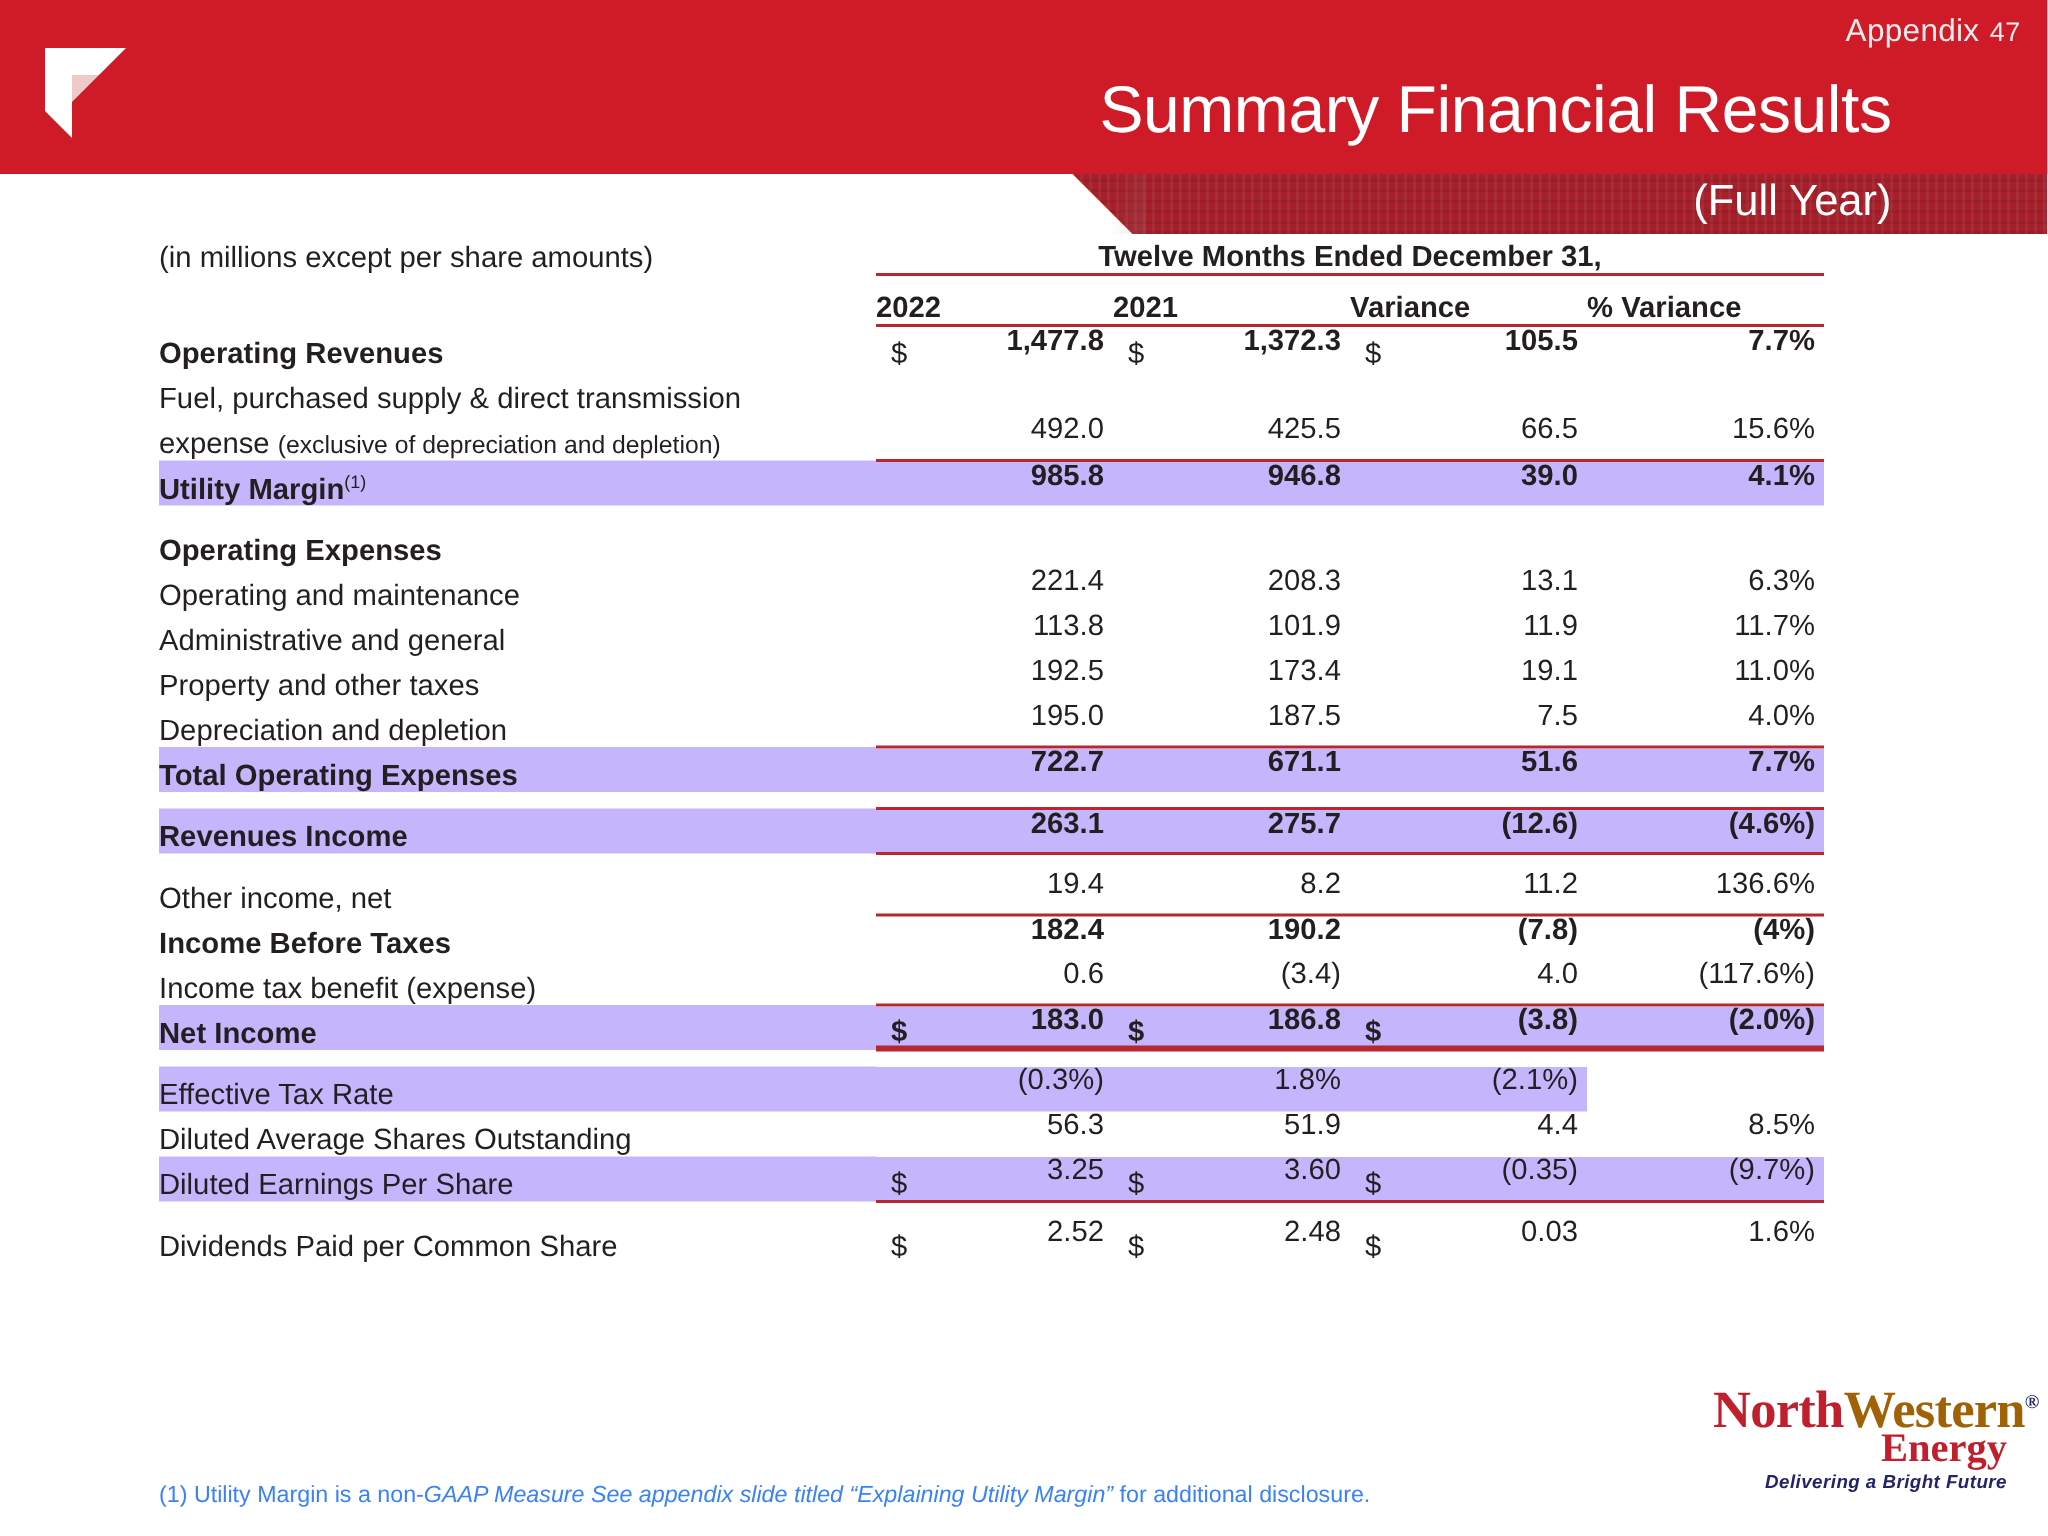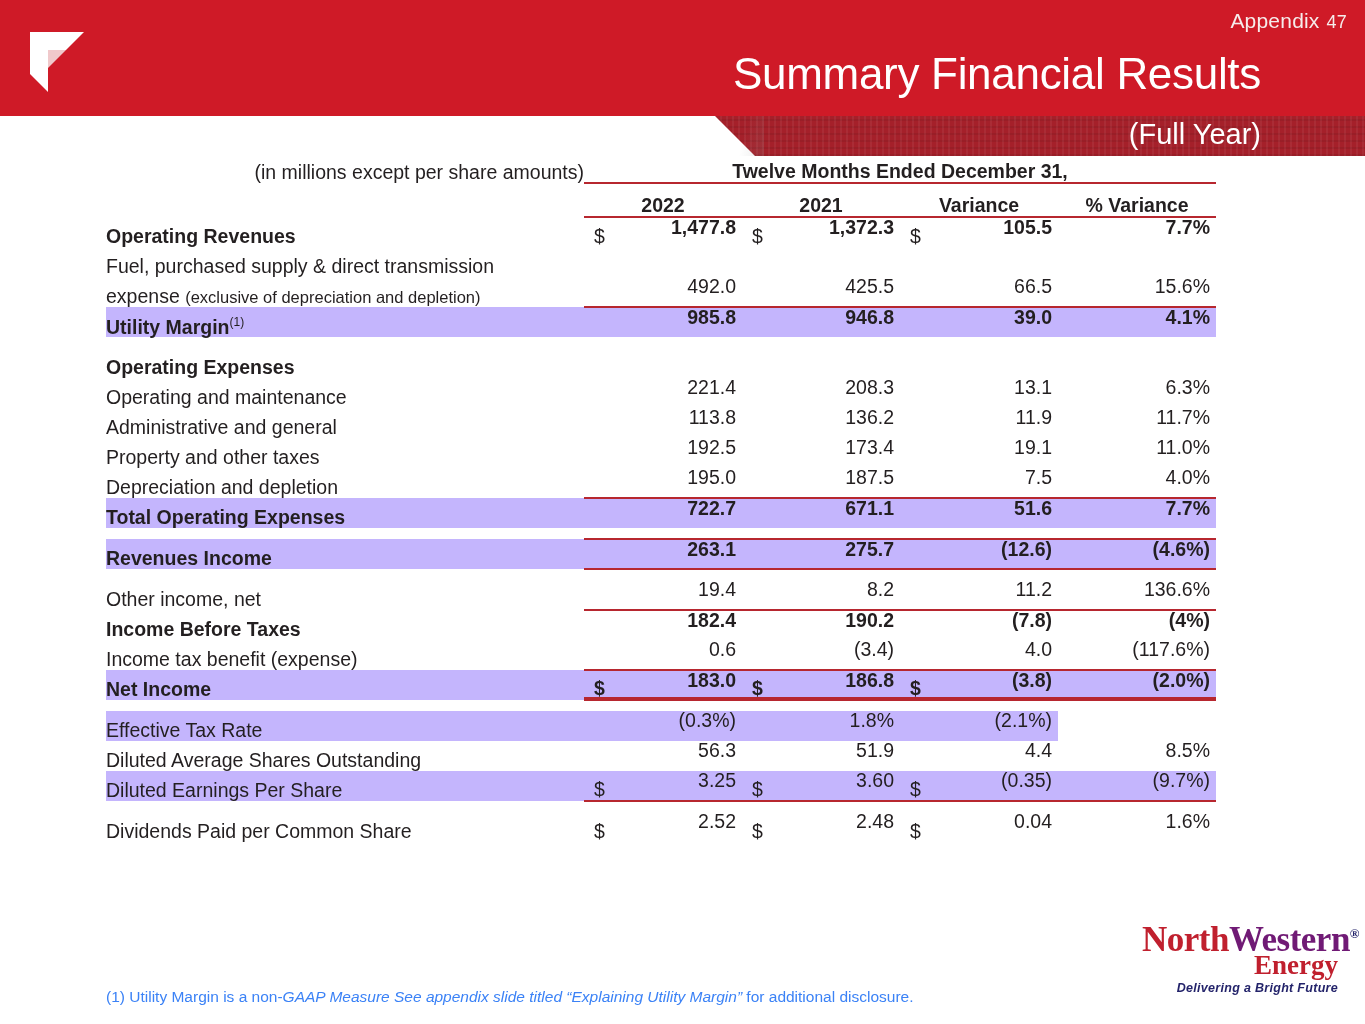--- a/index.html
+++ b/index.html
@@ -72,23 +72,23 @@
 
   tr.r { height: 30px; }
   tr.r td { height: 30px; }
 
   
   .spanhdr {
     color: #c00418; font-weight: bold; font-size: 21px;
     text-align: center; white-space: nowrap;
   }
   .colhdr {
-    color: #c00418; font-weight: bold; font-size: 20px; text-align: center;
-  }
-  .units { color: #231f20; font-size: 15px; white-space: nowrap; padding-left: 4px; text-align: right; }
+    color: #c00418; font-weight: bold; font-size: 20px; 
+  }
+  .units { color: #231f20; font-size: 15px; white-space: nowrap; padding-left: 4px; }
 
   
   .ruleTop    { border-top: 2px solid #b7272f; }
   .ruleBottom { border-bottom: 2px solid #b7272f; }
   .ruleDbl    { border-bottom: 2px solid #b7272f;
                 box-shadow: inset 0 -6px 0 -4px #b7272f; }
   .barTop     { border-top: 2.5px solid #b7272f; }
 
   .shade   { background: #c4b5fd; }
   .bold    { font-weight: bold; }
@@ -106,21 +106,21 @@
   .footnote {
     position: absolute; left: 106px; top: 988px;
     font-size: 15.5px; color: #3b82f6; white-space: nowrap;
   }
   .footnote i { font-style: italic; }
 
   .brand { position: absolute; left: 1136px; top: 918px; width: 210px; height: 80px; }
   .brand .l1 { position:absolute; left: 6px; top: 2px; font-family:"Liberation Serif", serif;
                font-size: 35px; font-weight: bold; white-space: nowrap; letter-spacing:-.5px;}
   .brand .l1 .a { color: #c0202e; }
-  .brand .l1 .b { color: #701a75; }
+  .brand .l1 .b { color: #a16207; }
   .brand .l1 .tm { font-size: 13px; vertical-align: super; color:#23236a; }
   .brand .l2 { position:absolute; right: 8px; top: 32px; font-family:"Liberation Serif", serif;
                font-size: 27px; font-weight: bold; color: #c0202e; white-space: nowrap; }
   .brand .l3 { position:absolute; right: 8px; top: 63px; font-family:"Liberation Sans", sans-serif;
                font-size: 12.5px; font-weight: bold; font-style: italic; color: #23236a;
                white-space: nowrap; letter-spacing:.3px; }
 </style>
 </head>
 <body>
 
@@ -288,21 +288,21 @@
     </tr>
     <tr class="r">
       <td class="label ind1">Administrative and general</td>
       <td class="cell">
             <div class="cellinner">
               <span class="val">113.8</span>
             </div>
           </td>
       <td class="cell">
             <div class="cellinner">
-              <span class="val">136.2</span>
+              <span class="val">101.9</span>
             </div>
           </td>
       <td class="cell">
             <div class="cellinner">
               <span class="val">11.9</span>
             </div>
           </td>
       <td class="cell">
             <div class="cellinner">
               <span class="val">11.7%</span>
@@ -605,21 +605,21 @@
           </td>
       <td class="cell">
             <div class="cellinner">
               <span class="cur">$</span>
               <span class="val">2.48</span>
             </div>
           </td>
       <td class="cell">
             <div class="cellinner">
               <span class="cur">$</span>
-              <span class="val">0.04</span>
+              <span class="val">0.03</span>
             </div>
           </td>
       <td class="cell">
             <div class="cellinner">
               <span class="val">1.6%</span>
             </div>
           </td>
     </tr>
   </tbody>
     </table>

